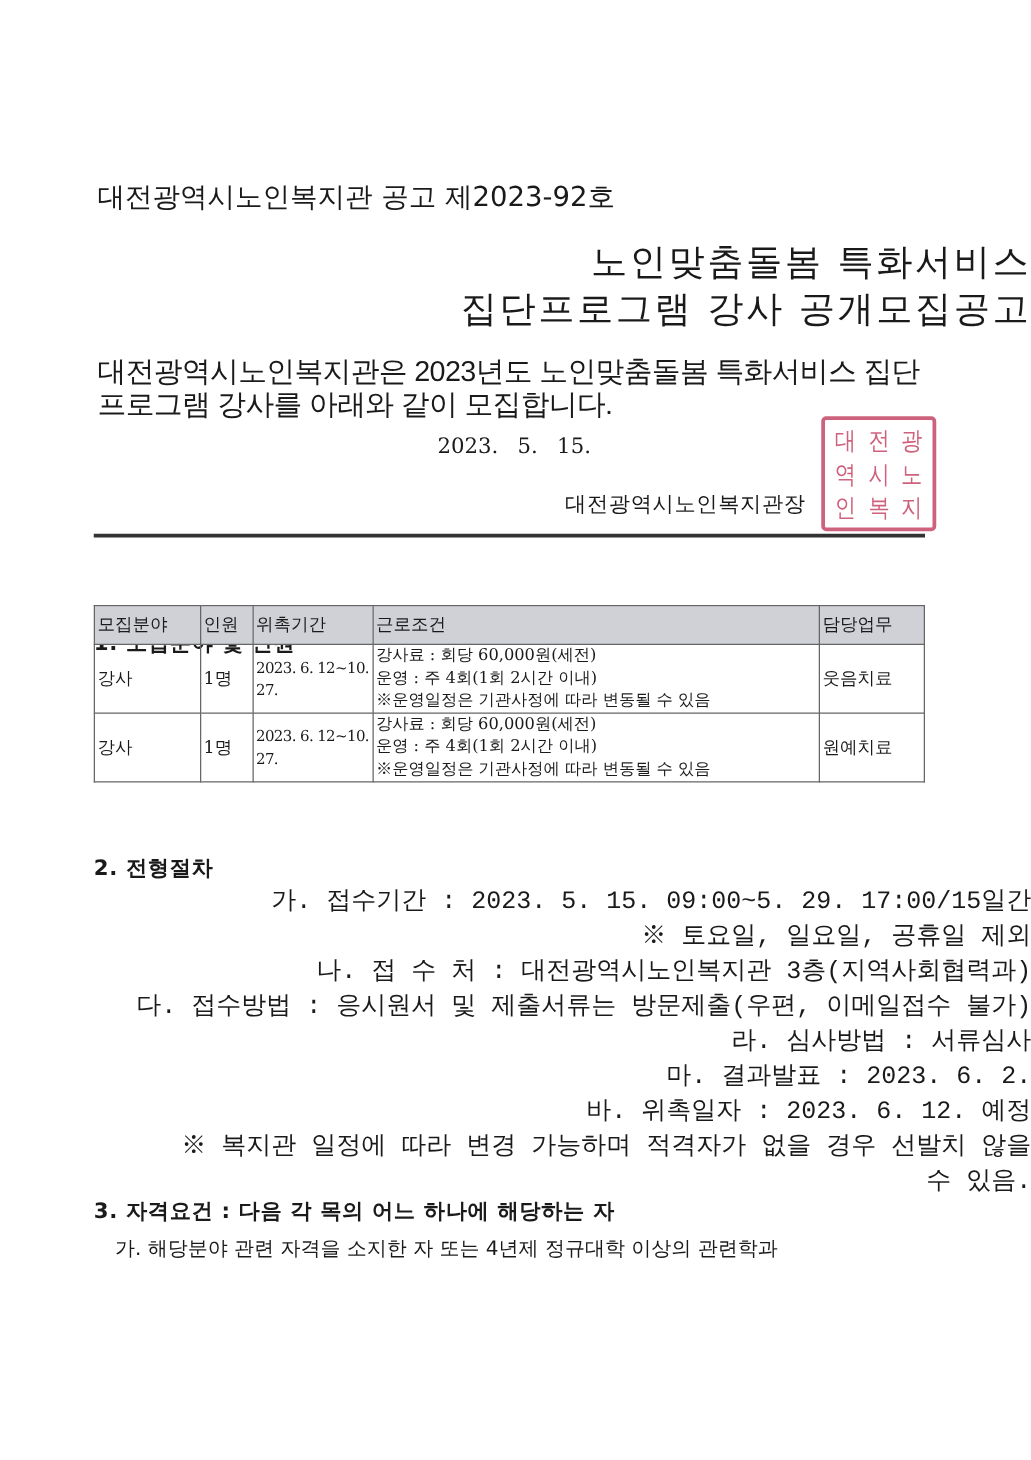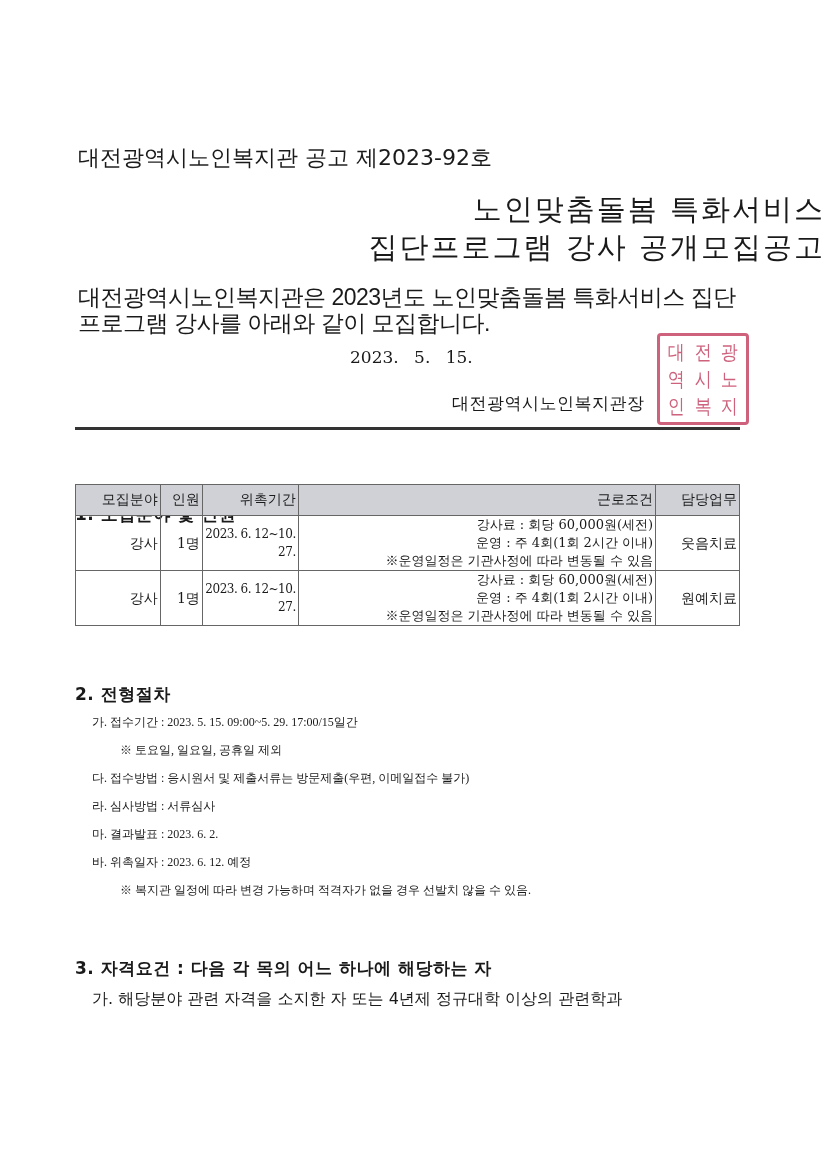--- a/index.html
+++ b/index.html
@@ -29,27 +29,27 @@
   .section-h { left: 75px; font-size: 17px; font-weight: bold; font-family: "DejaVu Sans", sans-serif; letter-spacing: 0.5px; }
   .sec1 { top: 455px; margin-top: 48px; }
   .sec2 { top: 683px; }
   .sec3 { top: 957px; }
   table.recruit {
     position: absolute; left: 75px; top: 484px; width: 665px;
     border-collapse: collapse; font-size: 14px;
     font-family: "DejaVu Serif", serif;
   }
   table.recruit th, table.recruit td {
-    border: 1px solid #666; text-align: right; vertical-align: middle; padding: 0 2px;
+    border: 1px solid #666; text-align: left; vertical-align: middle; padding: 0 2px;
   }
   table.recruit th { background: #cfd1d6; font-weight: normal; height: 30px; font-size: 14px; }
   table.recruit td { height: 54px; line-height: 18px; }
   table.recruit td.cond { font-size: 13px; line-height: 18px; }
   table.recruit td.period { font-size: 12px; letter-spacing: -0.5px; }
-  .list { left: 92px; font-size: 12px; font-family: Liberation Serif, serif; line-height: 28px; }
+  .list { left: 92px; font-size: 20px; font-family: Liberation Mono, monospace; line-height: 28px; text-align: right; }
   .list .note { padding-left: 28px; }
   .list3 { left: 92px; top: 985px; width: 660px; font-size: 16px; line-height: 28px; font-family: "DejaVu Sans", sans-serif; }
   .list3 .cont { padding-left: 28px; }
 </style>
 </head>
 <body>
 
 <div class="abs notice-no">대전광역시노인복지관 공고 제2023-92호</div>
 <div class="abs title title1">노인맞춤돌봄 특화서비스</div>
 <div class="abs title title2">집단프로그램 강사 공개모집공고</div>
@@ -113,20 +113,21 @@
       </td>
       <td>원예치료</td>
     </tr>
   </tbody>
 </table>
 
 <div class="abs section-h sec2">2. 전형절차</div>
 <div class="abs list" style="top:708px;">
   <div>가. 접수기간 : 2023. 5. 15. 09:00~5. 29. 17:00/15일간</div>
   <div class="note">※ 토요일, 일요일, 공휴일 제외</div>
+  <div>나. 접 수 처 : 대전광역시노인복지관 3층(지역사회협력과)</div>
   <div>다. 접수방법 : 응시원서 및 제출서류는 방문제출(우편, 이메일접수 불가)</div>
   <div>라. 심사방법 : 서류심사</div>
   <div>마. 결과발표 : 2023. 6. 2.</div>
   <div>바. 위촉일자 : 2023. 6. 12. 예정</div>
   <div class="note">※ 복지관 일정에 따라 변경 가능하며 적격자가 없을 경우 선발치 않을 수 있음.</div>
 </div>
 
 <div class="abs section-h sec3">3. 자격요건 : 다음 각 목의 어느 하나에 해당하는 자</div>
 <div class="abs list3">
   <div>가. 해당분야 관련 자격을 소지한 자 또는 4년제 정규대학 이상의 관련학과</div>

